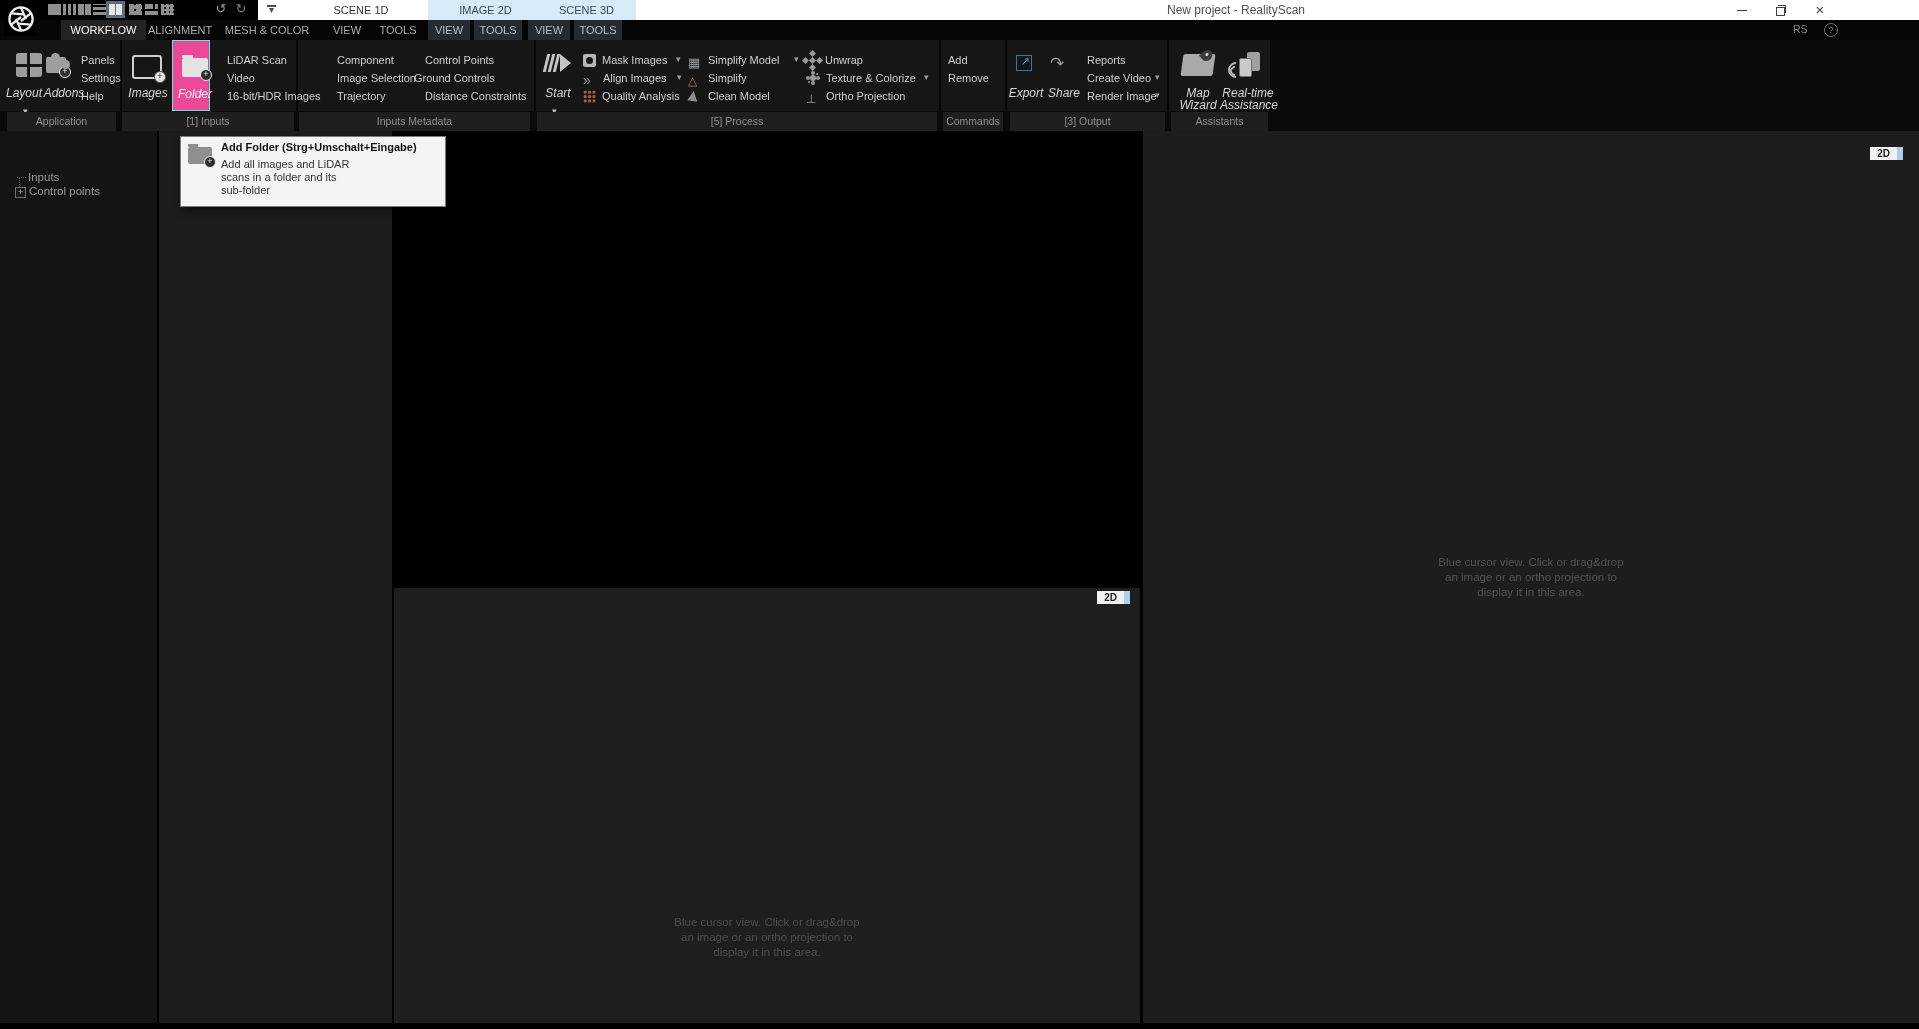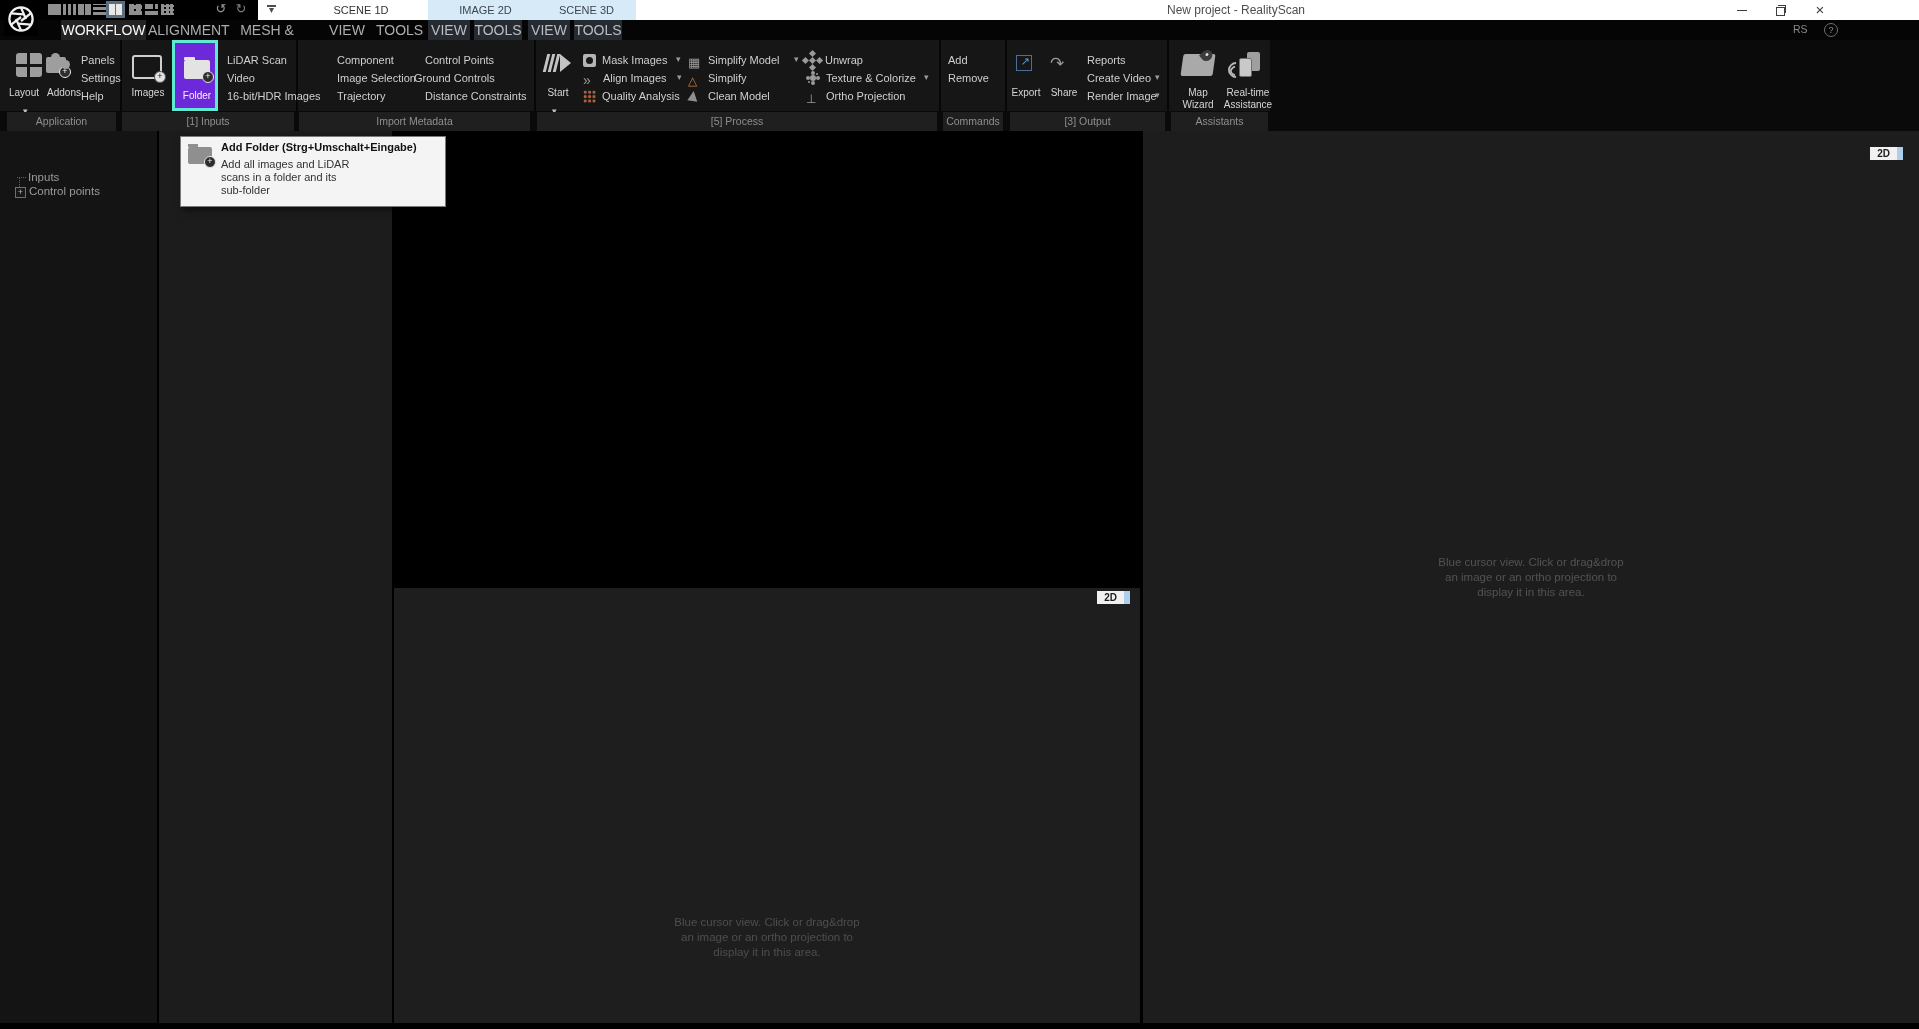--- a/index.html
+++ b/index.html
@@ -33,34 +33,34 @@
   .tb-title{position:absolute;left:1056px;top:0;width:360px;height:20px;line-height:20px;text-align:center;color:#4d4d4d;font-size:12px;}
   .winbtn{position:absolute;top:0;width:30px;height:20px;}
   .wb-min::before{content:'';position:absolute;left:10px;top:10px;width:10px;border-top:1px solid #3e3e3e;}
   .wb-rst::before{content:'';position:absolute;left:11px;top:7px;width:7px;height:7px;border:1px solid #3e3e3e;background:#fff;}
   .wb-rst::after{content:'';position:absolute;left:13px;top:5px;width:7px;height:7px;border:1px solid #3e3e3e;border-left:none;border-bottom:none;}
   .wb-cls{color:#3e3e3e;font-size:13px;line-height:19px;text-align:center;}
   .wb-cls::before{content:'\00D7';font-size:15px;}
 
   
   .ribbontabs{position:absolute;left:0;top:20px;width:1919px;height:20px;background:#050505;}
-  .rtab{position:absolute;top:0;height:20px;line-height:20px;text-align:center;font-size:14px;color:#adadad;}
+  .rtab{position:absolute;top:0;height:20px;line-height:20px;text-align:center;font-size:11px;color:#adadad;}
   .rtab.active{background:#232323;color:#fafafa;}
   .rtab.ctx{background:#262b31;color:#b9bec4;}
   .rs-lbl{position:absolute;left:1793px;top:3px;font-size:10.5px;color:#8a8a8a;}
   .help-ic{position:absolute;left:1824px;top:3px;width:12px;height:12px;border:1px solid #6e6e6e;border-radius:50%;color:#8a8a8a;font-size:9px;line-height:12px;text-align:center;}
   .help-ic::before{content:'?';}
 
   
   .ribbon{position:absolute;left:0;top:40px;width:1919px;height:91px;background:#0a0a0a;}
   .rib-bg{position:absolute;left:0;top:0;width:1270px;height:71px;background:#161616;}
   .vsep{position:absolute;top:0;width:2px;height:71px;background:#070707;}
   .seclabel{position:absolute;top:72px;height:19px;background:#1f1f1f;color:#8f8f8f;font-size:10.5px;line-height:19px;text-align:center;}
   .rtext{position:absolute;font-size:11px;color:#cfcfcf;line-height:14px;}
-  .rbtn-label{position:absolute;font-size:10px;color:#d6d6d6;text-align:center;line-height:12px;}
+  .rbtn-label{position:absolute;font-size:12px;color:#d6d6d6;text-align:center;line-height:12px;font-style:italic;}
   .pr-row{position:absolute;display:flex;align-items:center;height:16px;}
   .pr-label{font-size:11px;color:#cfcfcf;white-space:nowrap;}
   .pic{display:inline-block;margin-right:6px;position:relative;width:14px;height:14px;flex:none;}
   .dd{position:relative;width:10px;height:12px;margin-left:4px;}
   .dd::before{content:'\25BE';color:#9a9a9a;font-size:9px;position:absolute;left:0;top:0;}
   .ddsolo{position:absolute;width:12px;height:10px;}
   .ddsolo::before{content:'\25BE';color:#bdbdbd;font-size:9px;}
 
   
   .ic-layout{position:absolute;width:26px;height:24px;border-radius:3px;background-color:#9e9e9e;
@@ -68,21 +68,21 @@
                      linear-gradient(0deg,transparent 0 10px,#161616 10px 13px,transparent 13px);}
   .ic-addons{position:absolute;width:20px;height:16px;background:#9e9e9e;border-radius:2px;}
   .ic-addons::before{content:'';position:absolute;left:5px;top:-4px;width:9px;height:9px;border-radius:50%;background:#9e9e9e;}
   .ic-addons::after{content:'';position:absolute;right:-4px;top:3px;width:9px;height:9px;border-radius:50%;background:#9e9e9e;}
   .plus{position:absolute;width:10px;height:10px;border-radius:50%;background:#2d2d2d;border:1px solid #cfcfcf;color:#efefef;font-size:9px;line-height:9px;text-align:center;}
   .plus::before{content:'+';}
   .ic-images{position:absolute;width:26px;height:20px;border:2px solid #cfcfcf;border-radius:3px;}
   .ic-folder{position:absolute;width:26px;height:19px;background:#e3e3e3;border-radius:2px;}
   .ic-folder::before{content:'';position:absolute;left:0;top:-3px;width:11px;height:3px;background:#e3e3e3;border-radius:1px 1px 0 0;}
   .plus-dark{background:#2d2d2d;border-color:#e8e8e8;}
-  .folder-tile{position:absolute;left:172px;top:0;width:46px;height:71px;background:#6d28d9;border:3px solid #5eead4;box-sizing:border-box;}
+  .folder-tile{position:absolute;left:172px;top:0;width:38px;height:71px;background:#ec4899;border:1px solid #5eead4;box-sizing:border-box;}
   .ic-start{position:absolute;display:flex;align-items:center;height:22px;}
   .ic-start i{width:3px;height:18px;background:#c4c4c4;margin-right:2px;transform:skewX(-14deg);}
   .ic-start b{width:0;height:0;border-top:9px solid transparent;border-bottom:9px solid transparent;border-left:11px solid #c4c4c4;}
   .ic-mask{width:13px;height:13px;background:#b5b5b5;border-radius:2px;}
   .ic-mask::before{content:'';position:absolute;left:3px;top:3px;width:7px;height:7px;border-radius:50%;background:#191919;}
   .ic-align::before{content:'\00BB';color:#9a9a9a;font-size:14px;line-height:13px;}
   .ic-quality{width:13px;height:13px;background:radial-gradient(#b45f3c 1.6px,transparent 1.8px) 0 0/4.4px 4.4px;}
   .ic-calc::before{content:'\25A6';color:#9a9a9a;font-size:13px;line-height:14px;}
   .ic-simplify::before{content:'\25B3';color:#c07b45;font-size:12px;line-height:14px;}
   .ic-clean{width:0!important;height:0!important;border-left:5px solid transparent;border-right:5px solid transparent;border-bottom:10px solid #8f8f8f;margin-right:10px!important;transform:rotate(8deg);}
@@ -317,21 +317,21 @@
     <span class="ic-rt" style="left:1230px;top:12px">
         <span class="t1"></span>
         <span class="t2"></span>
         <span class="w2"></span>
         <span class="w1"></span>
       </span>
     <span class="rbtn-label" style="left:1220px;top:47px;width:56px"><span>Real-time</span><br><span>Assistance</span></span>
 
     <span class="seclabel" style="left:7px;width:109px">Application</span>
     <span class="seclabel" style="left:122px;width:172px">[1] Inputs</span>
-    <span class="seclabel" style="left:299px;width:231px">Import Metadata</span>
+    <span class="seclabel" style="left:299px;width:231px">Inputs Metadata</span>
     <span class="seclabel" style="left:537px;width:400px">[5] Process</span>
     <span class="seclabel" style="left:943px;width:60px">Commands</span>
     <span class="seclabel" style="left:1010px;width:155px">[3] Output</span>
     <span class="seclabel" style="left:1171px;width:97px">Assistants</span>
   </div>
 
   <div class="content">
     <div class="panel-tree">
       <span class="tree-dash" style="left:17px;top:46px"></span>
       <span class="tree-vline" style="left:19px;top:46px;height:14px"></span>

